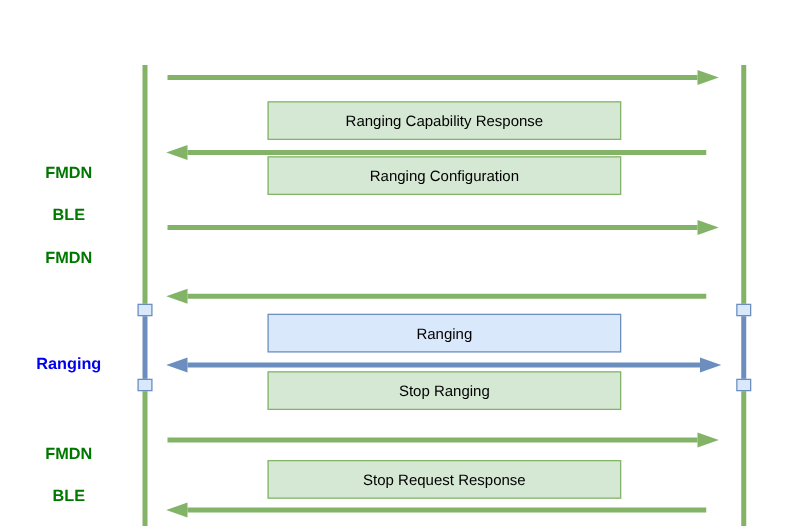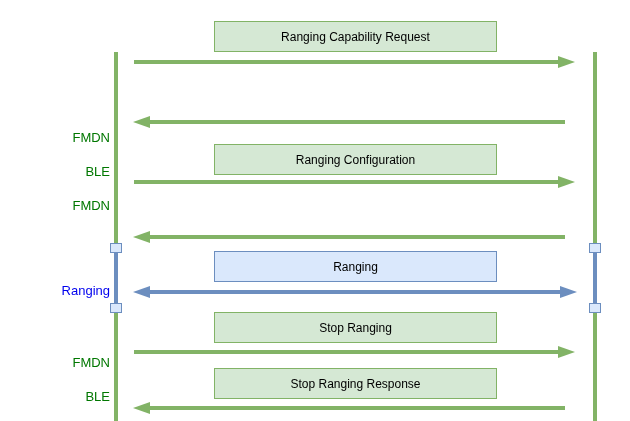--- a/index.html
+++ b/index.html
@@ -14,22 +14,22 @@
     height: 421px;
     background: #ffffff;
     overflow: hidden;
   }
 
   
   .side-label {
     position: absolute;
     left: 0;
     width: 110px;
-    text-align: right;
-    font-weight: normal;
+    text-align: center;
+    font-weight: bold;
     font-size: 13px;
     line-height: 17px;
     white-space: pre-line;
   }
   .side-label.green { color: #007700; }
   .side-label.blue  { color: #0000ee; }
 
   
   .lifeline {
     position: absolute;
@@ -110,50 +110,50 @@
   <div class="lifeline green" style="left:113.5px; top:306px; height:115px"></div>
   <div class="activation-node" style="left:109.5px; top:243px"></div>
   <div class="activation-node" style="left:109.5px; top:303px"></div>
 
   <div class="lifeline green" style="left:593px; top:52px;  height:192px"></div>
   <div class="lifeline blue" style="left:593px; top:247px; height:60px"></div>
   <div class="lifeline green" style="left:593px; top:306px; height:115px"></div>
   <div class="activation-node" style="left:589px; top:243px"></div>
   <div class="activation-node" style="left:589px; top:303px"></div>
 
-  <div class="msg-box green" style="top:21px">
-    <span>Ranging Capability Request</span>
-  </div>
   <div class="arrow-line green" style="left:134px; top:60px; width:424px"></div>
   <div class="arrow-head to-right green" style="left:558px; top:56px"></div>
 
+  <div class="msg-box green" style="top:81px">
+    <span>Ranging Capability Response</span>
+  </div>
   <div class="arrow-head to-left green" style="left:133px; top:116px"></div>
   <div class="arrow-line green" style="left:150px; top:120px; width:415px"></div>
 
-  <div class="msg-box green" style="top:144px">
+  <div class="msg-box green" style="top:125px">
     <span>Ranging Configuration</span>
   </div>
   <div class="arrow-line green" style="left:134px; top:180px; width:424px"></div>
   <div class="arrow-head to-right green" style="left:558px; top:176px"></div>
 
   <div class="arrow-head to-left green" style="left:133px; top:231px"></div>
   <div class="arrow-line green" style="left:150px; top:235px; width:415px"></div>
 
   <div class="msg-box blue" style="top:251px">
     <span>Ranging</span>
   </div>
   <div class="arrow-head to-left blue" style="left:133px; top:286px"></div>
   <div class="arrow-line blue" style="left:150px; top:290px; width:410px"></div>
   <div class="arrow-head to-right blue" style="left:560px; top:286px"></div>
 
-  <div class="msg-box green" style="top:312px">
+  <div class="msg-box green" style="top:297px">
     <span>Stop Ranging</span>
   </div>
   <div class="arrow-line green" style="left:134px; top:350px; width:424px"></div>
   <div class="arrow-head to-right green" style="left:558px; top:346px"></div>
 
   <div class="msg-box green" style="top:368px">
-    <span>Stop Ranging Response</span>
+    <span>Stop Request Response</span>
   </div>
   <div class="arrow-head to-left green" style="left:133px; top:402px"></div>
   <div class="arrow-line green" style="left:150px; top:406px; width:415px"></div>
 
 </div>
 
 </body></html>

